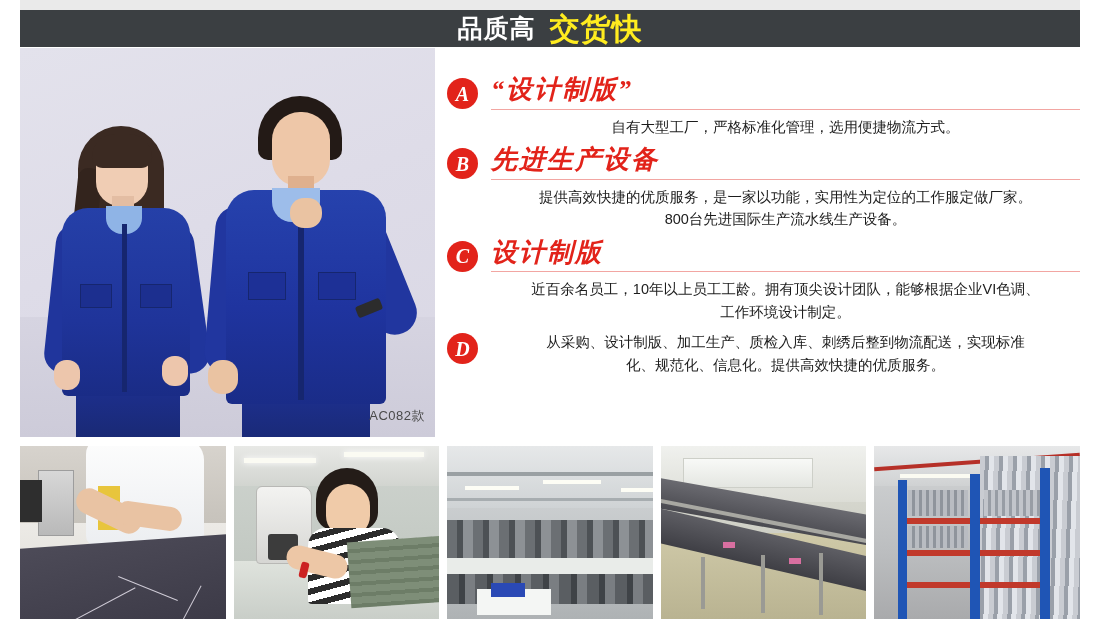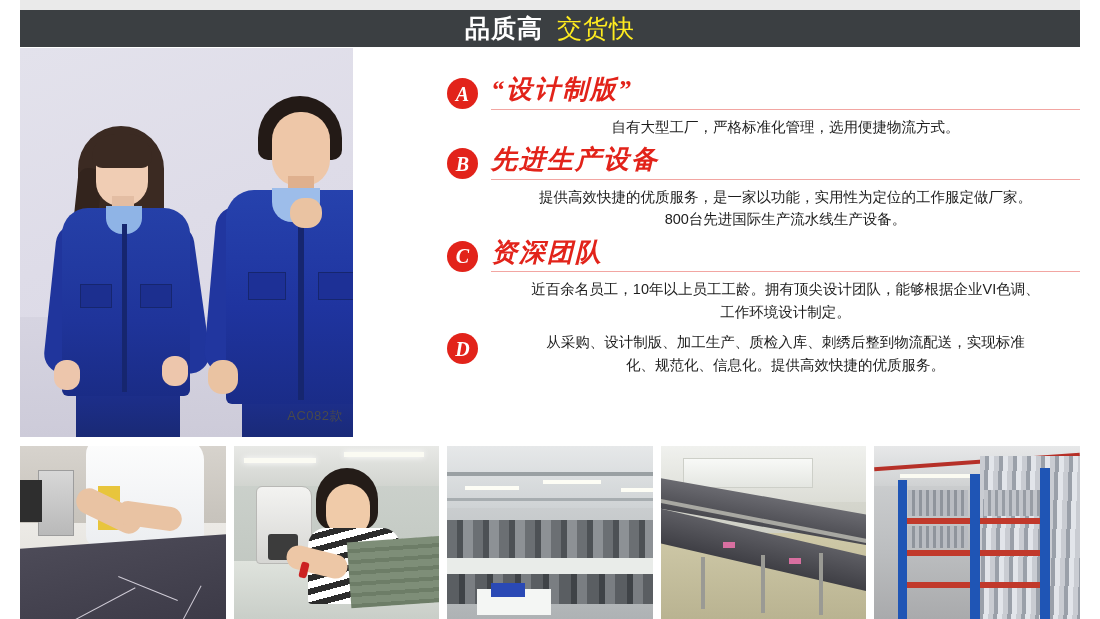--- a/index.html
+++ b/index.html
@@ -40,31 +40,31 @@
   }
   .header-bar .h-white {
     color: #ffffff;
     font-size: 25px;
     font-weight: bold;
     letter-spacing: 1px;
     line-height: 1;
   }
   .header-bar .h-yellow {
     color: #ffec1f;
-    font-size: 25px;
-    font-weight: normal;
+    font-size: 30px;
+    font-weight: bold;
     letter-spacing: 1px;
     line-height: 1;
   }
 
   
   .hero-photo {
     position: absolute;
     left: 20px; top: 48px;
-    width: 333px; height: 389px;
+    width: 415px; height: 389px;
     background: linear-gradient(160deg, #e3e2ec 0%, #dedce8 45%, #d9d7e4 100%);
     overflow: hidden;
   }
   
   .hero-photo .floor {
     position: absolute; left: 0; bottom: 0; width: 100%; height: 120px;
     background: linear-gradient(180deg, #d6d4e1 0%, #cdcbd9 100%);
   }
   .model { position: absolute; }
 
@@ -435,21 +435,21 @@
       <div class="badge">B</div>
       <div class="feature-head">先进生产设备</div>
       <div class="feature-body">
         <p>提供高效快捷的优质服务，是一家以功能，实用性为定位的工作服定做厂家。</p>
         <p>800台先进国际生产流水线生产设备。</p>
       </div>
     </div>
 
     <div class="feature">
       <div class="badge">C</div>
-      <div class="feature-head">资深团队</div>
+      <div class="feature-head">设计制版</div>
       <div class="feature-body">
         <p>近百余名员工，10年以上员工工龄。拥有顶尖设计团队，能够根据企业VI色调、</p>
         <p>工作环境设计制定。</p>
       </div>
     </div>
 
     <div class="feature">
       <div class="badge">D</div>
       <div class="feature-body">
         <p>从采购、设计制版、加工生产、质检入库、刺绣后整到物流配送，实现标准</p>

